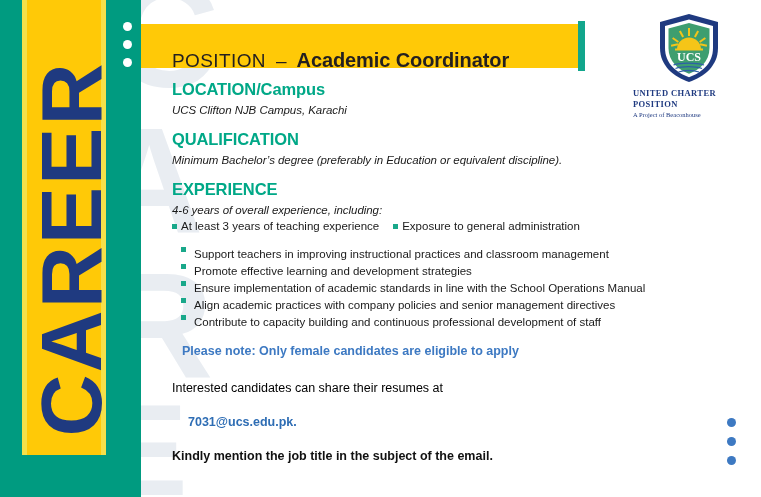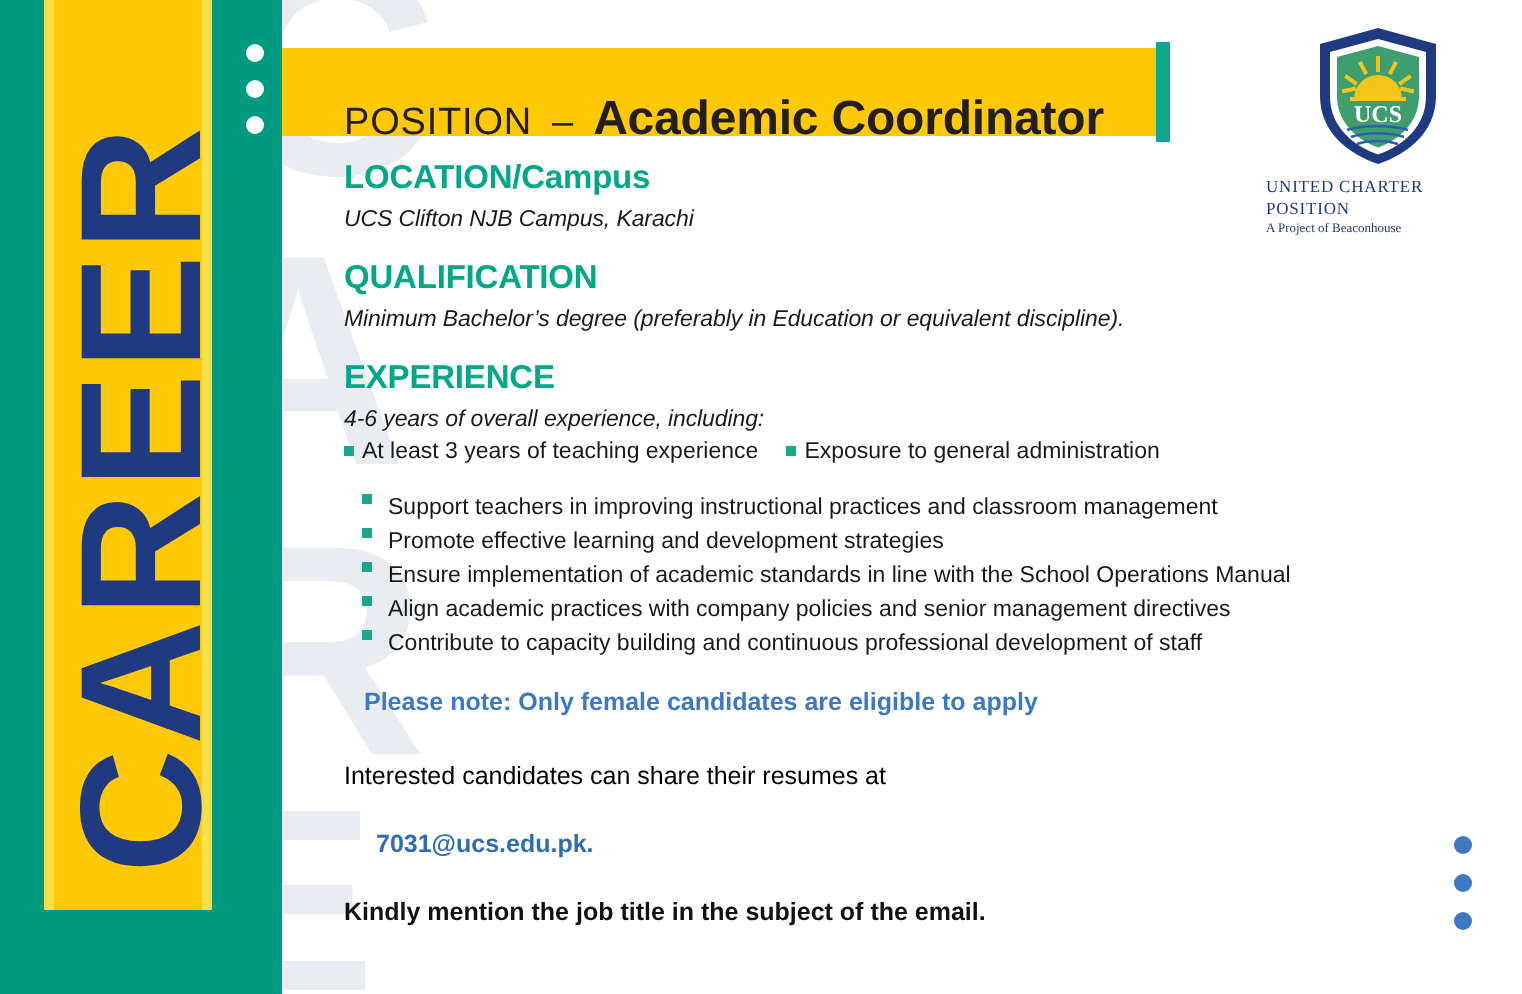--- a/index.html
+++ b/index.html
@@ -135,21 +135,21 @@
   }
   .banner-label {
     font-size: 19px;
     letter-spacing: 0.4px;
   }
   .banner-dash {
     font-size: 19px;
     padding: 0 10px;
   }
   .banner-title {
-    font-size: 24px;
+    font-size: 20px;
     font-weight: bold;
     letter-spacing: -0.1px;
     margin-top: 28px;
   }
 
   
   .content {
     position: absolute;
     left: 172px;
     top: 80px;
@@ -245,21 +245,21 @@
     position: absolute;
     left: 633px;
     top: 12px;
     width: 112px;
     text-align: left;
   }
   .logo-name {
     font-family: "Liberation Serif", serif;
     color: #1F3A80;
     font-size: 8.5px;
-    font-weight: normal;
+    font-weight: bold;
     letter-spacing: 0.4px;
     line-height: 1.25;
     margin-top: 4px;
   }
   .logo-sub {
     font-family: "Liberation Serif", serif;
     color: #1F3A80;
     font-size: 6.5px;
     line-height: 1.3;
     margin-top: 2px;

